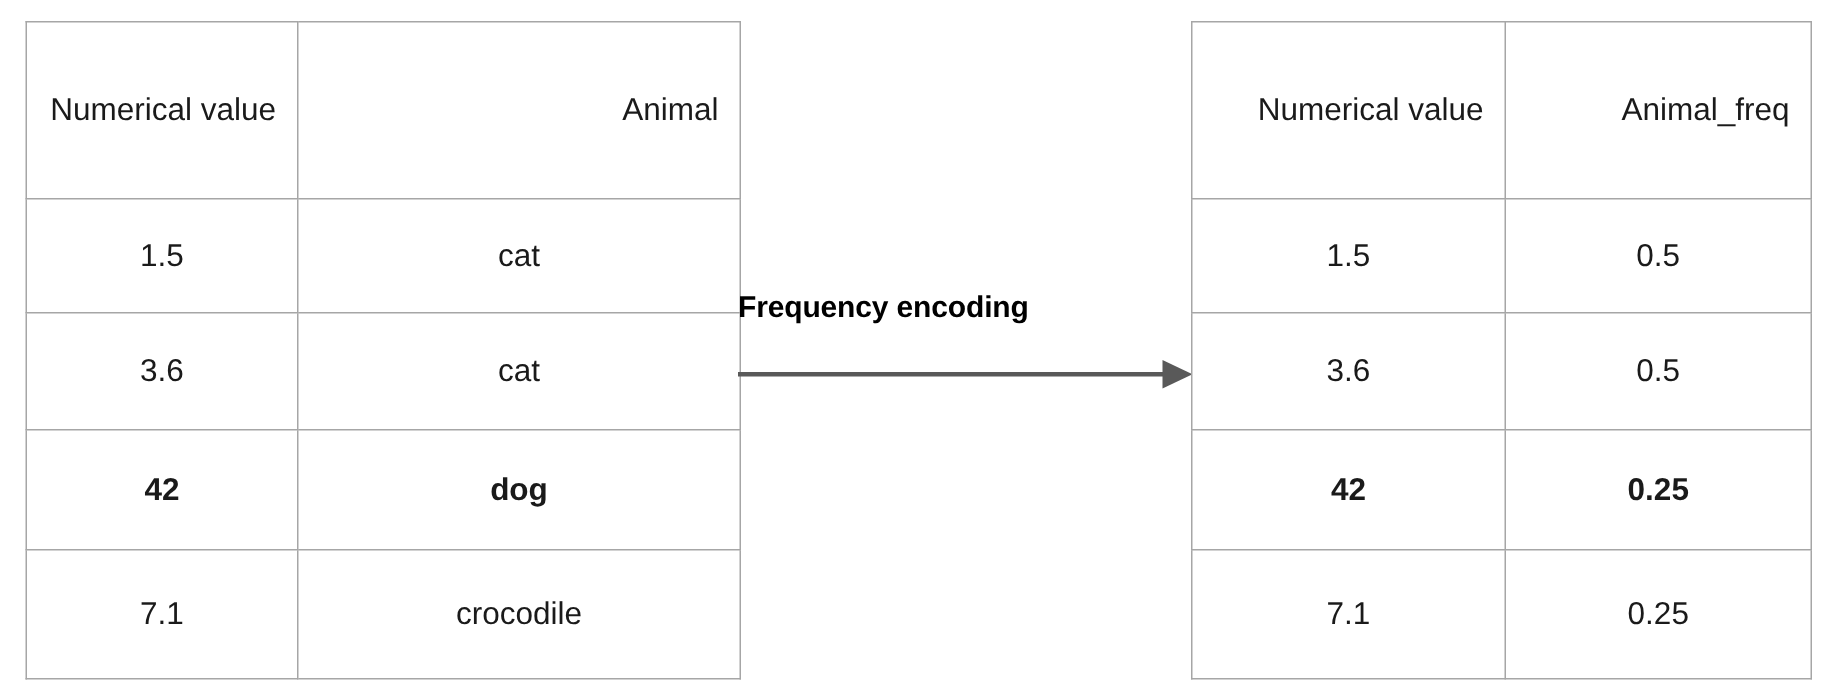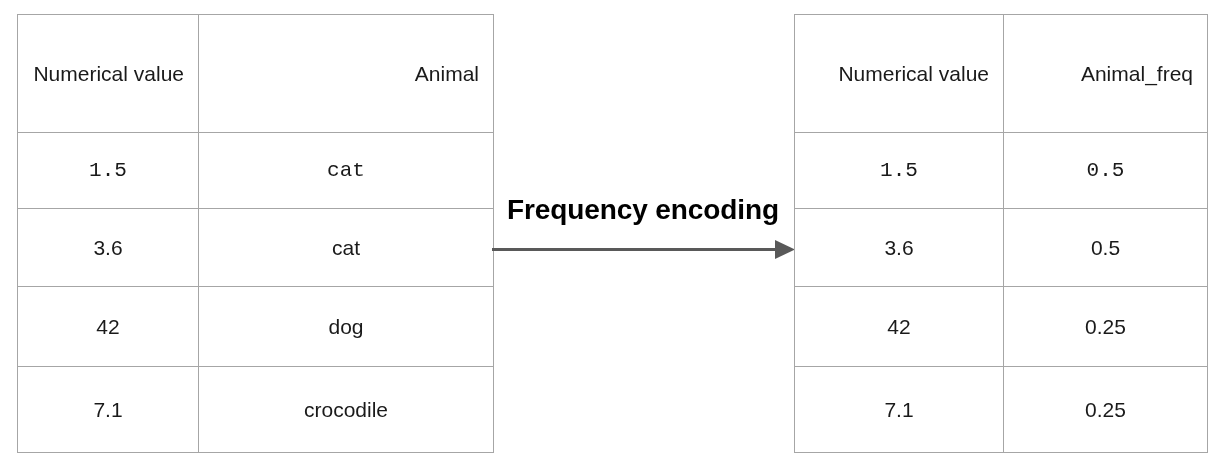--- a/index.html
+++ b/index.html
@@ -60,33 +60,33 @@
 
   
   #table-encoded {
     left: 794px;
     top: 14px;
     width: 413px;
   }
   #table-encoded col.c1 { width: 209px; }
   #table-encoded col.c2 { width: 204px; }
 
-  .r1 { height: 76px; font-family: Liberation Mono, monospace; }
+  .r1 { height: 76px; }
   .r2 { height: 78px; }
-  .r3 { height: 80px; }
+  .r3 { height: 80px; font-weight: bold; }
   .r4 { height: 86px; }
 
   
   #transform-caption {
     position: absolute;
     left: 492px;
     top: 194px;
     width: 302px;
-    text-align: center;
-    font-size: 28px;
+    text-align: left;
+    font-size: 20px;
     font-weight: bold;
     color: #000000;
     letter-spacing: -0.1px;
     white-space: nowrap;
   }
   #transform-arrow {
     position: absolute;
     left: 489px;
     top: 233px;
     width: 308px;

